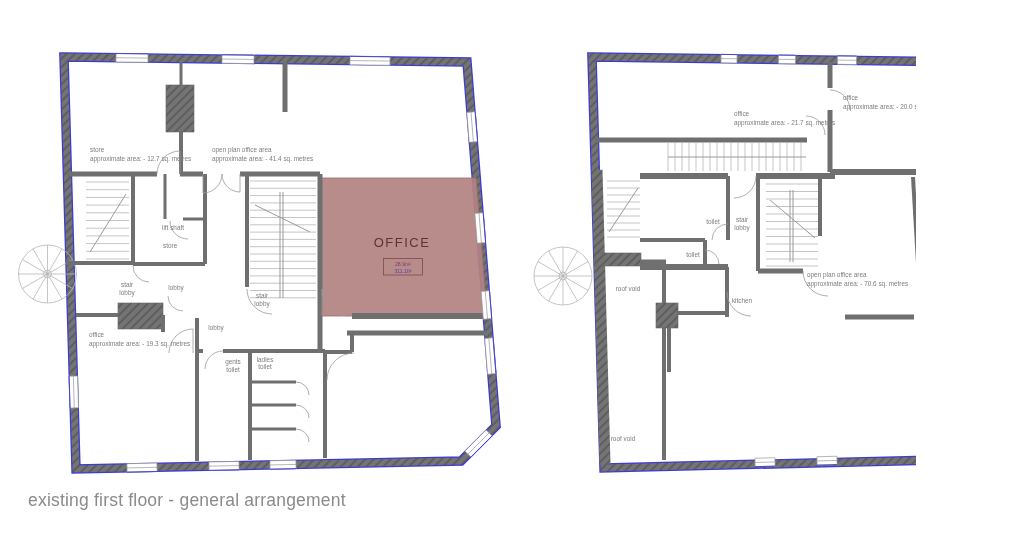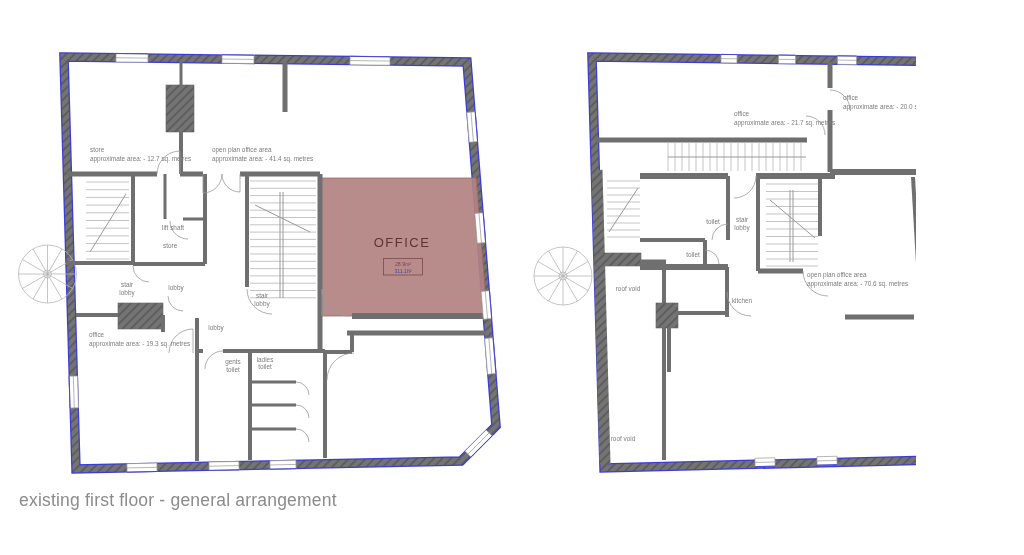--- a/index.html
+++ b/index.html
@@ -280,14 +280,14 @@
       <text class="lblc" x="628" y="291">roof void</text>
       <text class="lblc" x="742" y="303">kitchen</text>
       <text class="lbl" x="807" y="277">open plan office area</text>
       <text class="lbl" x="807" y="286">approximate area: - 70.6 sq. metres</text>
       <text class="lblc" x="623" y="441">roof void</text>
       <text class="lblc" x="958" y="437">roof void</text>
     </g>
   </g>
 </svg>
 
-<div class="caption" style="left:19px;top:490px;">existing first floor - general arrangement</div>
+<div class="caption" style="left:28px;top:490px;">existing first floor - general arrangement</div>
 </div>
 
 </body></html>

